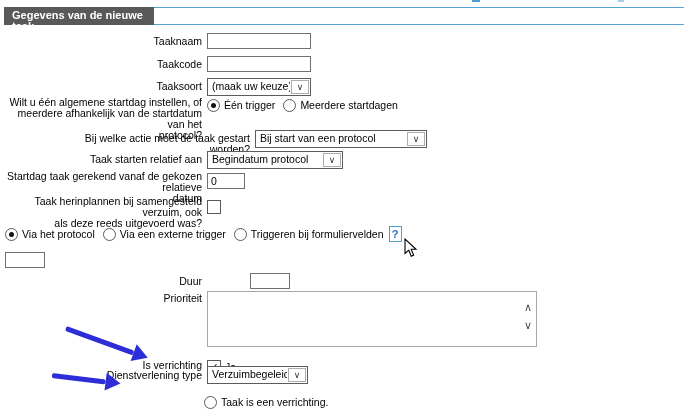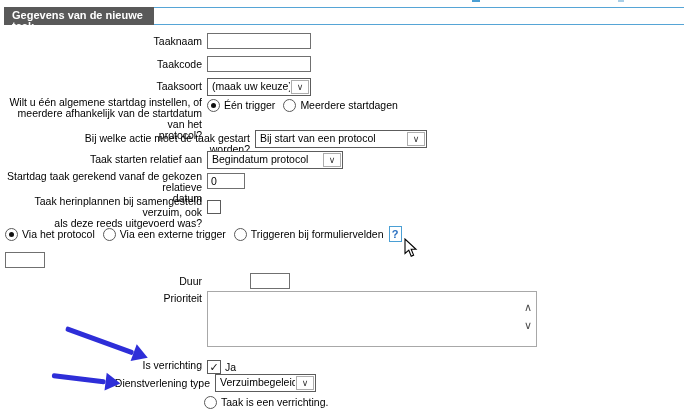--- a/index.html
+++ b/index.html
@@ -220,21 +220,21 @@
 <div class="row" style="top:337px;margin-top:20px;">
   <div class="lbl">Is verrichting</div>
   <div class="ctl" style="padding-top:3px;">
     <span class="checkbox">
         <span>✓</span>
       </span>
     <span style="margin-left:4px;text-align:center;">Ja</span>
   </div>
 </div>
 
-<div class="row" style="top:374px;margin-left:8px;">
+<div class="row" style="top:366px;">
   <div class="lbl" style="padding-top:4px;">Dienstverlening type</div>
   <div class="ctl">
     <div class="select sw101">
       <span class="sel-text">Verzuimbegeleiding</span>
       <span class="sel-arrow">∨</span>
     </div>
   </div>
 </div>
 
 <div class="row" style="top:396px;left:204px;">

